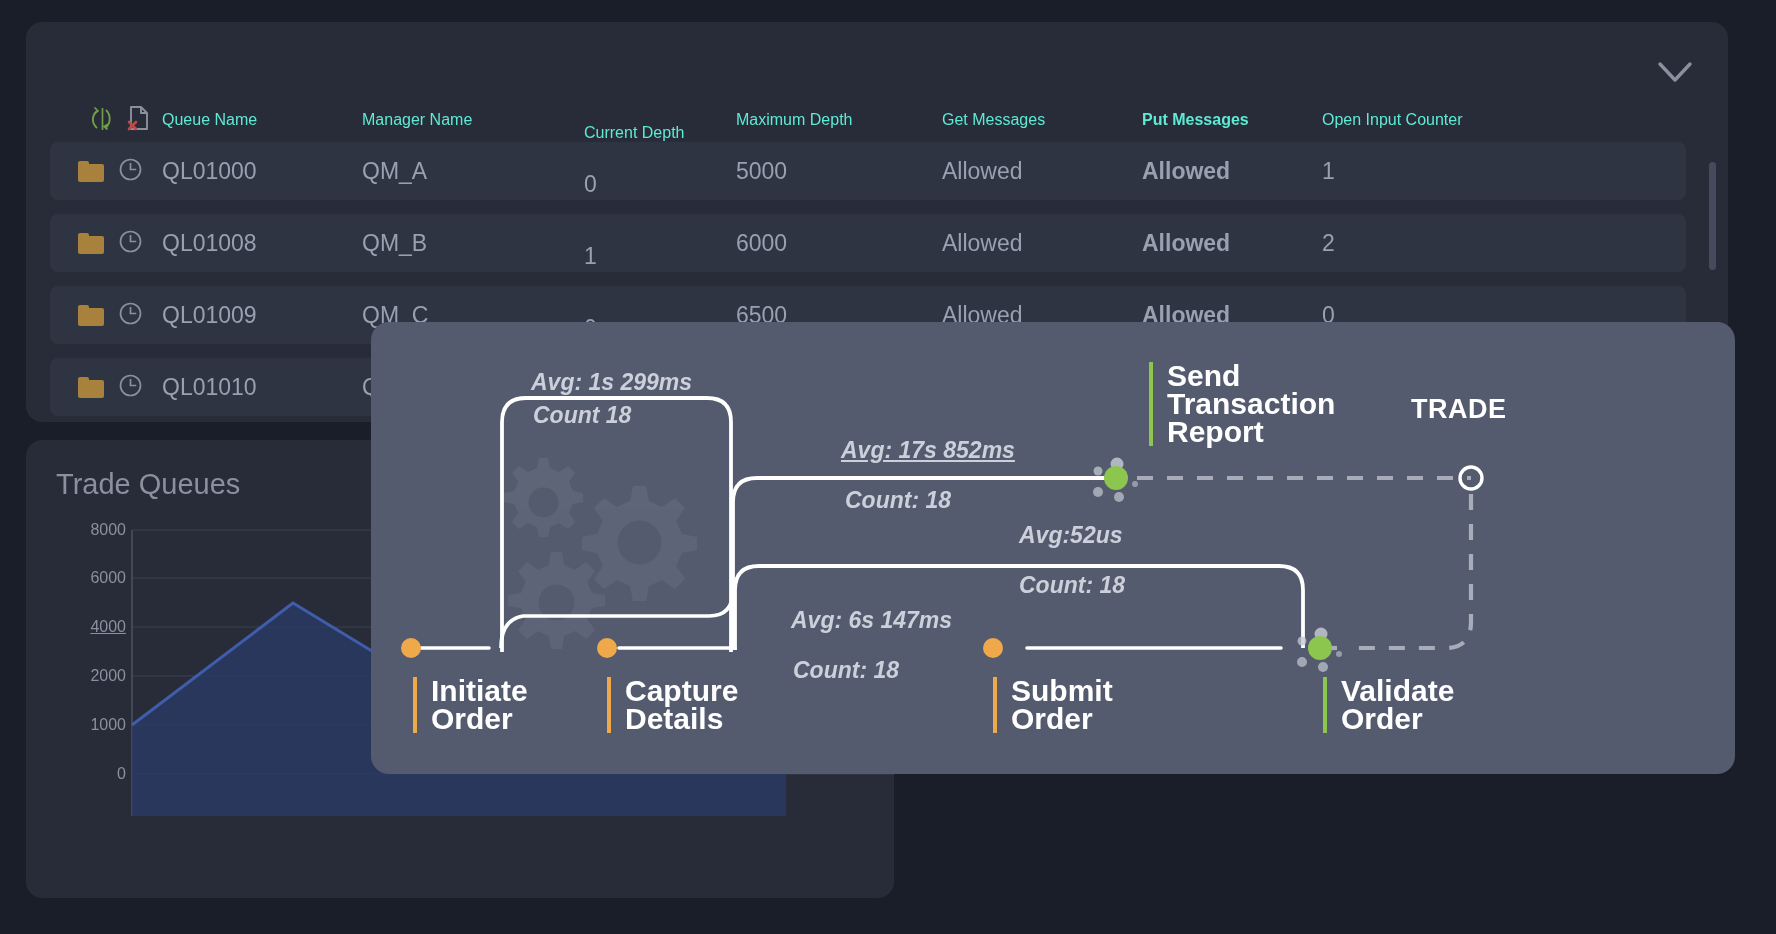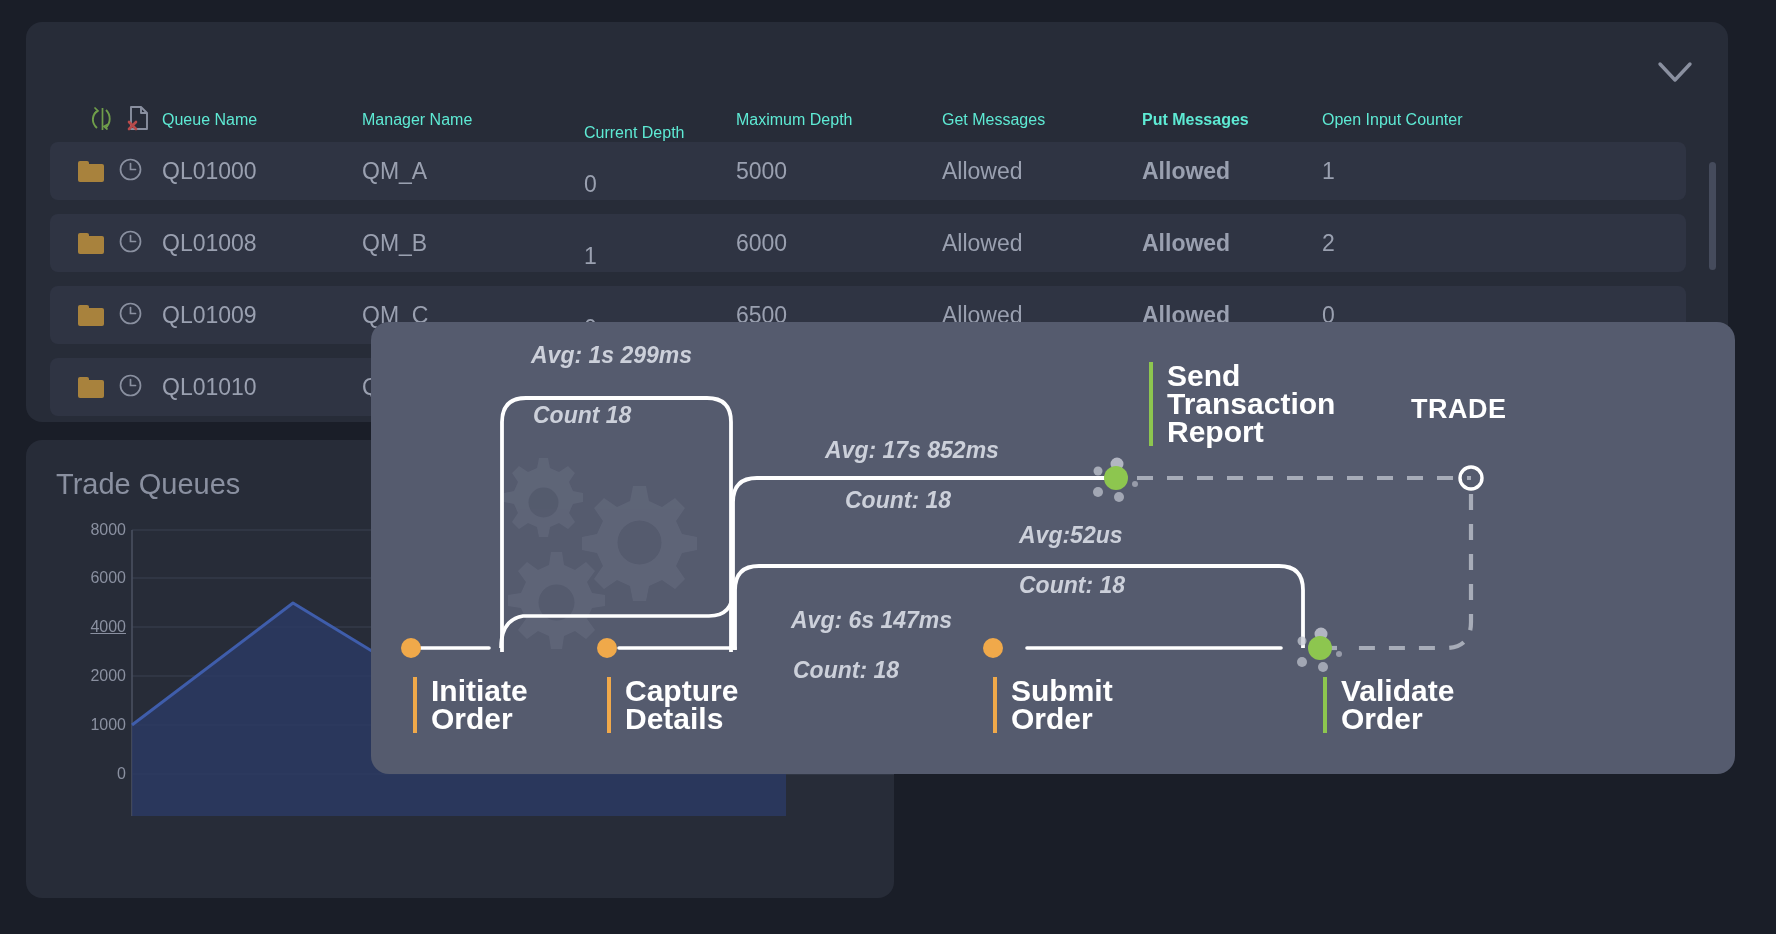--- a/index.html
+++ b/index.html
@@ -324,23 +324,23 @@
         <circle cx="952" cy="345" r="5" fill="#c3c7d1" opacity="0.7"></circle>
         <circle cx="968" cy="332" r="3" fill="#c3c7d1" opacity="0.6"></circle>
         <circle cx="949" cy="326" r="12" fill="#8dc64f"></circle>
       </g>
     </svg>
 
     <div class="node-dot-orange" style="left:40px;  top:326px;"></div>
     <div class="node-dot-orange" style="left:236px; top:326px;"></div>
     <div class="node-dot-orange" style="left:622px; top:326px;"></div>
 
-    <div class="metric" style="left:160px; top:20px;font-style:italic;">Avg: 1s 299ms</div>
+    <div class="metric" style="left:160px; top:47px;font-style:italic;">Avg: 1s 299ms</div>
     <div class="metric" style="left:162px; top:80px;">Count 18</div>
-    <div class="metric" style="left:454px; top:115px;">Avg: 17s 852ms</div>
+    <div class="metric" style="left:470px; top:115px;text-decoration:underline;">Avg: 17s 852ms</div>
     <div class="metric" style="left:474px; top:165px;">Count: 18</div>
     <div class="metric" style="left:648px; top:200px;">Avg:52us</div>
     <div class="metric" style="left:648px; top:250px;">Count: 18</div>
     <div class="metric" style="left:420px; top:285px;">Avg: 6s 147ms</div>
     <div class="metric" style="left:422px; top:335px;">Count: 18</div>
 
     <div class="node-label green" style="left:778px; top:40px;">Send
 Transaction
 Report</div>
 

